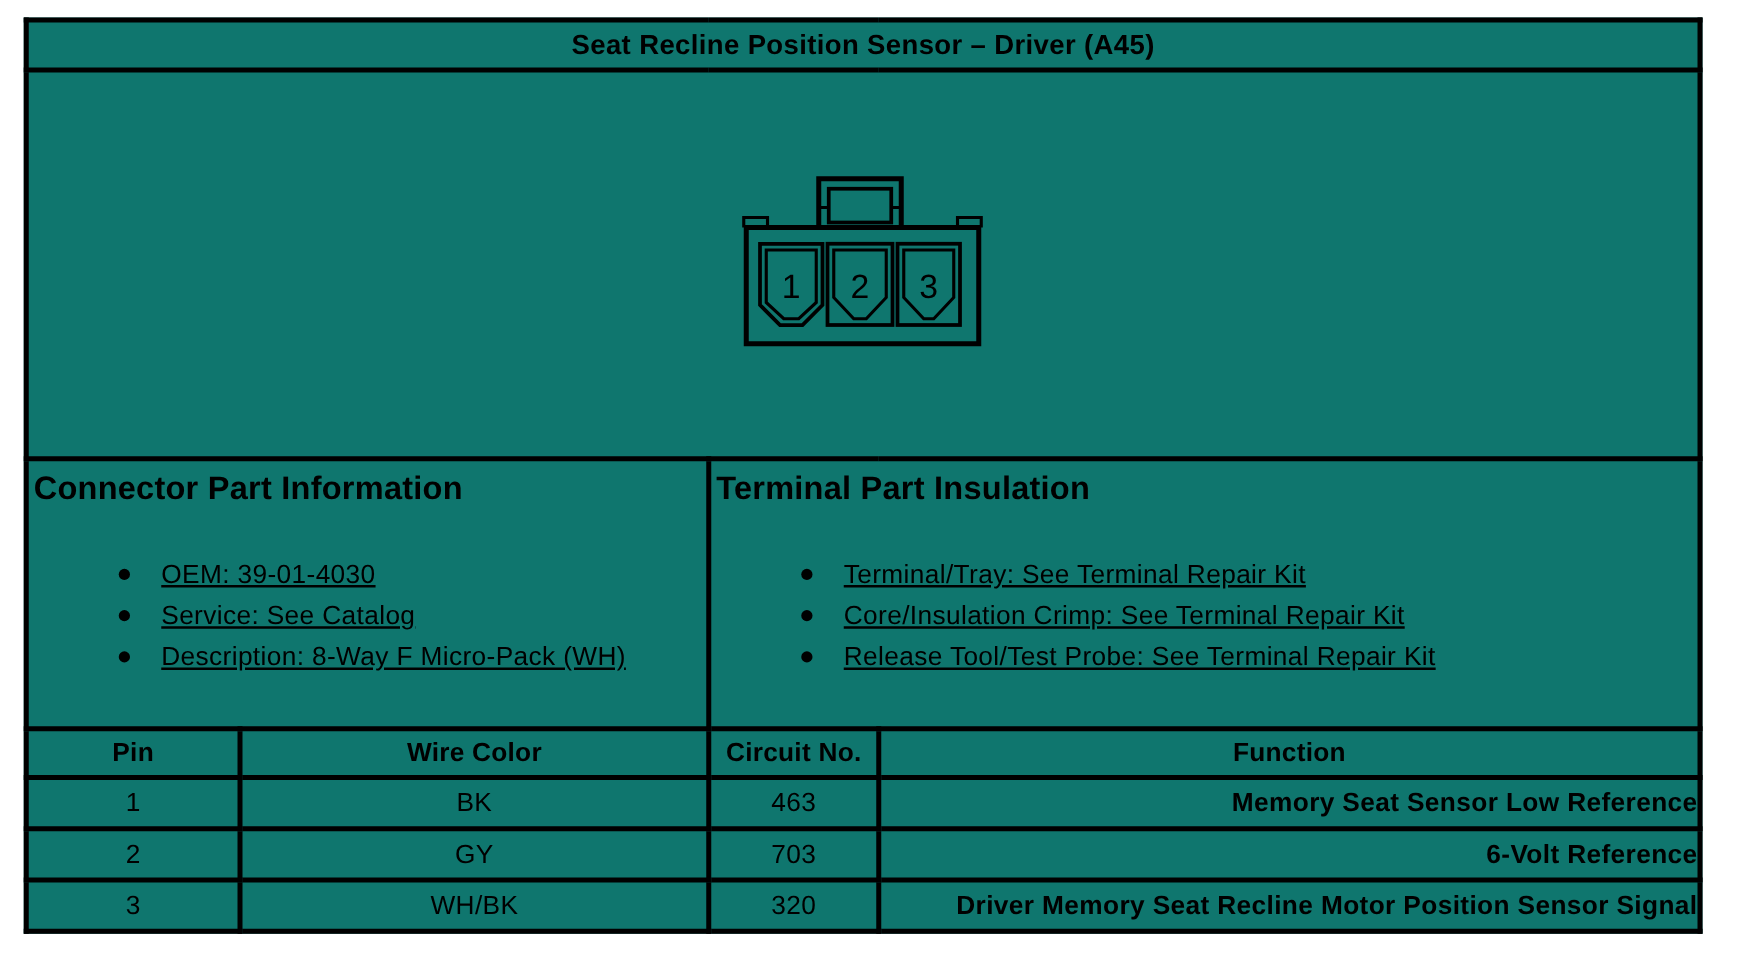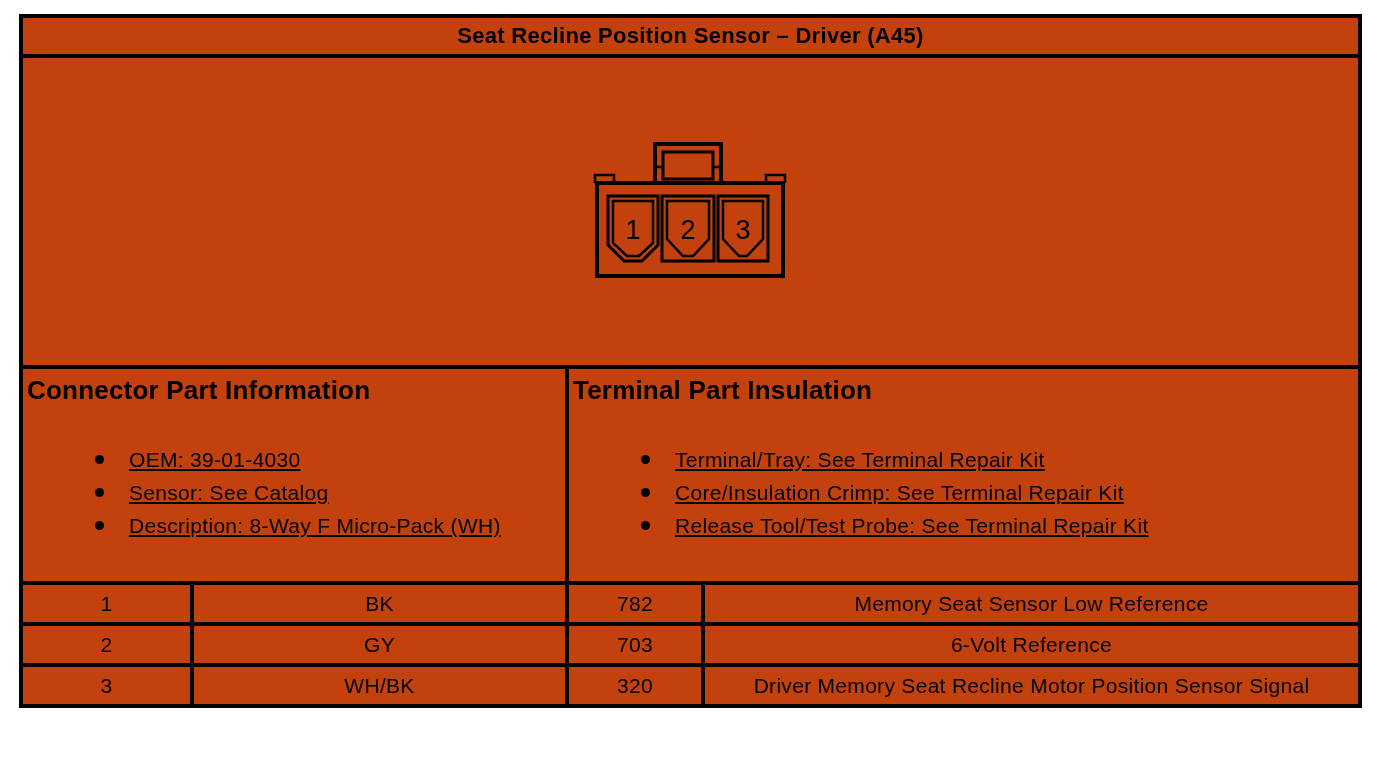--- a/index.html
+++ b/index.html
@@ -16,21 +16,21 @@
   }
   .sheet {
     position: absolute;
     left: 19px;
     top: 14px;
   }
   table.main {
     border-collapse: collapse;
     table-layout: fixed;
     width: 1339px;
-    background: #c2410c;
+    background: #0f766e;
   }
   table.main td, table.main th {
     border: 4px solid #000000;
     padding: 0;
     overflow: hidden;
   }
   
   td.title-cell {
     height: 36px;
     text-align: center;
@@ -91,21 +91,21 @@
     vertical-align: middle;
     letter-spacing: 0.2px;
   }
   tr.data-row td {
     height: 37px;
     font-size: 21px;
     vertical-align: middle;
     letter-spacing: 0.3px;
   }
   td.c { text-align: center; }
-  td.fn { text-align: center; padding-left: 3px; white-space: nowrap; }
+  td.fn { text-align: right; padding-left: 3px; white-space: nowrap; font-weight: bold; }
   .pin-num {
     font-family: "Liberation Sans", sans-serif;
     font-size: 27px;
     text-anchor: middle;
     fill: #000000;
   }
 </style>
 </head>
 <body>
 
@@ -159,39 +159,45 @@
           </g>
         </svg>
       </td>
     </tr>
 
     <tr>
       <td class="info-cell" colspan="2">
         <div class="info-heading">Connector Part Information</div>
         <ul class="bullets">
           <li>OEM: 39-01-4030</li>
-          <li>Sensor: See Catalog</li>
+          <li>Service: See Catalog</li>
           <li>Description: 8-Way F Micro-Pack (WH)</li>
         </ul>
       </td>
       <td class="info-cell" colspan="2">
         <div class="info-heading">Terminal Part Insulation</div>
         <ul class="bullets">
           <li>Terminal/Tray: See Terminal Repair Kit</li>
           <li>Core/Insulation Crimp: See Terminal Repair Kit</li>
           <li>Release Tool/Test Probe: See Terminal Repair Kit</li>
         </ul>
       </td>
     </tr>
 
+    <tr class="head-row">
+      <th>Pin</th>
+      <th>Wire Color</th>
+      <th>Circuit No.</th>
+      <th>Function</th>
+    </tr>
 
     <tr class="data-row">
       <td class="c">1</td>
       <td class="c">BK</td>
-      <td class="c">782</td>
+      <td class="c">463</td>
       <td class="fn">Memory Seat Sensor Low Reference</td>
     </tr>
     <tr class="data-row">
       <td class="c">2</td>
       <td class="c">GY</td>
       <td class="c">703</td>
       <td class="fn">6-Volt Reference</td>
     </tr>
     <tr class="data-row">
       <td class="c">3</td>

